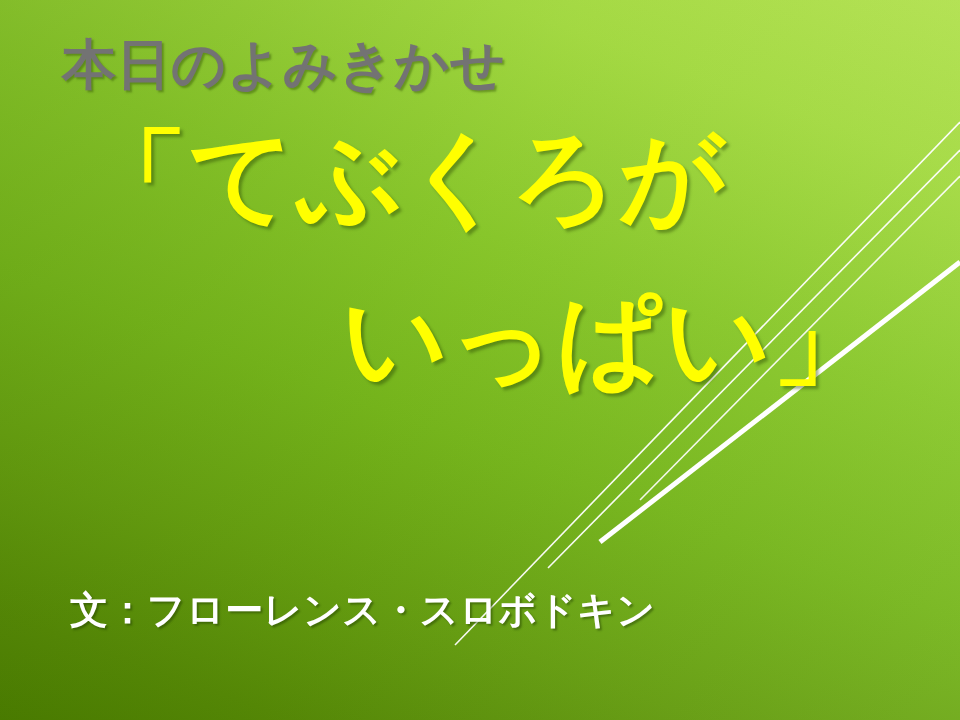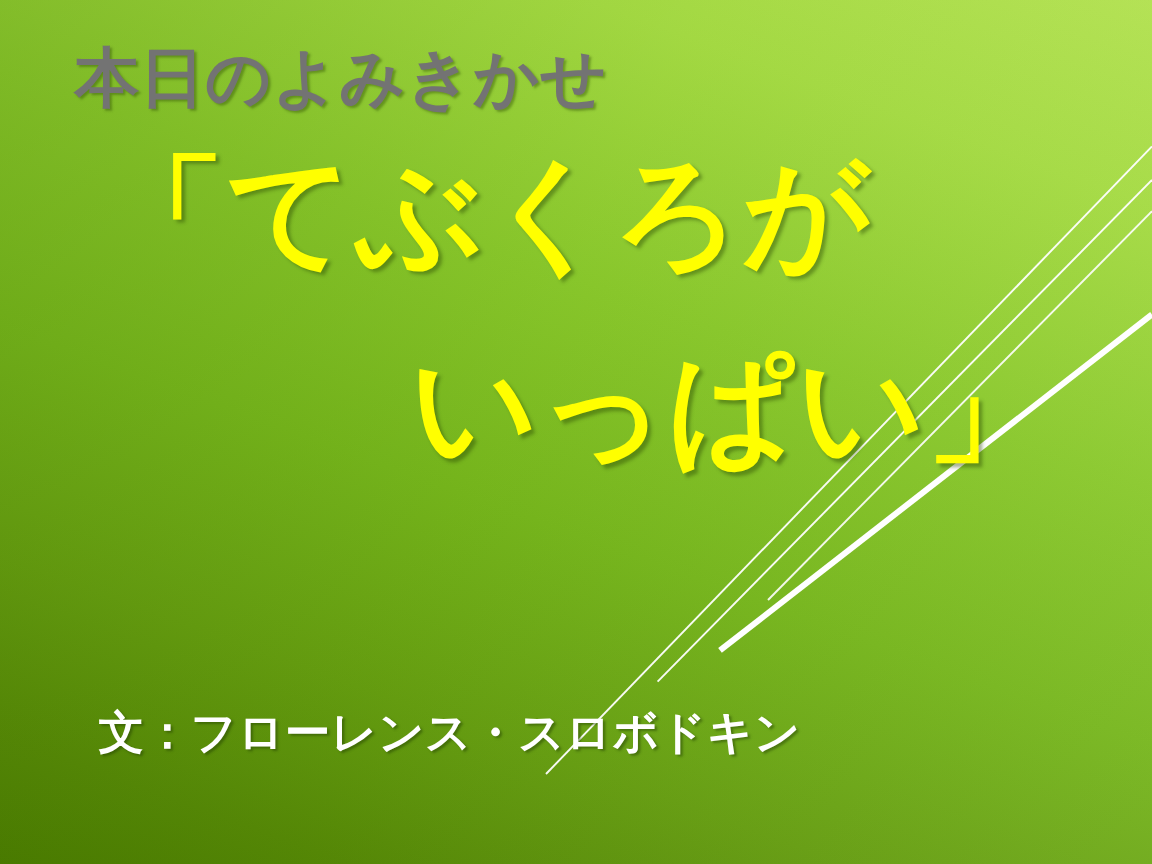--- a/index.html
+++ b/index.html
@@ -83,21 +83,20 @@
   #credits {
     left: 70px;
     top: 480px;
     color: #ffffff;
     font-size: 38px;
     line-height: 52px;
     text-shadow: 2px 2px 2px rgba(30,60,0,0.45);
   }
   #credits .credit-row {
     white-space: pre;
-    margin-left: 12px;
   }
 </style>
 </head>
 <body>
 
 <div id="slide">
 
   <div id="bg-gradient"></div>
   <div id="bg-gradient-overlay"></div>
 

